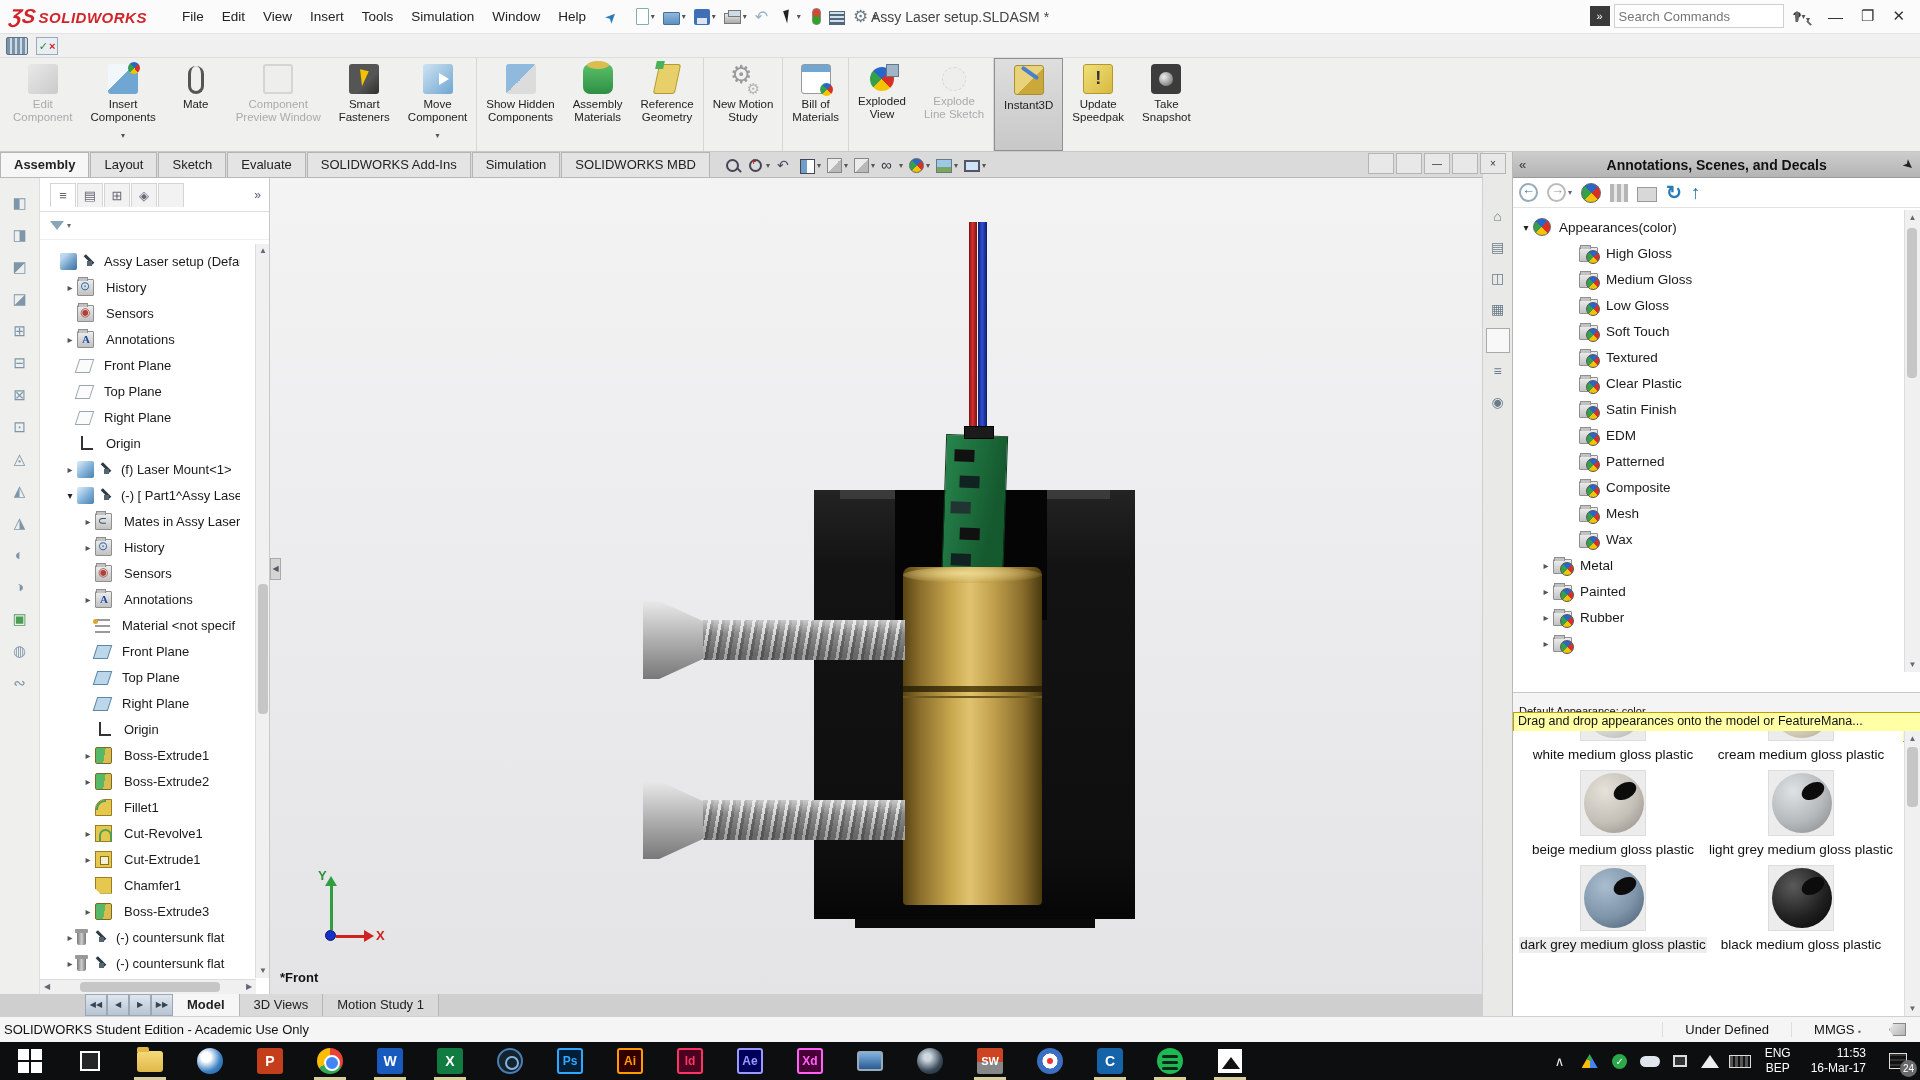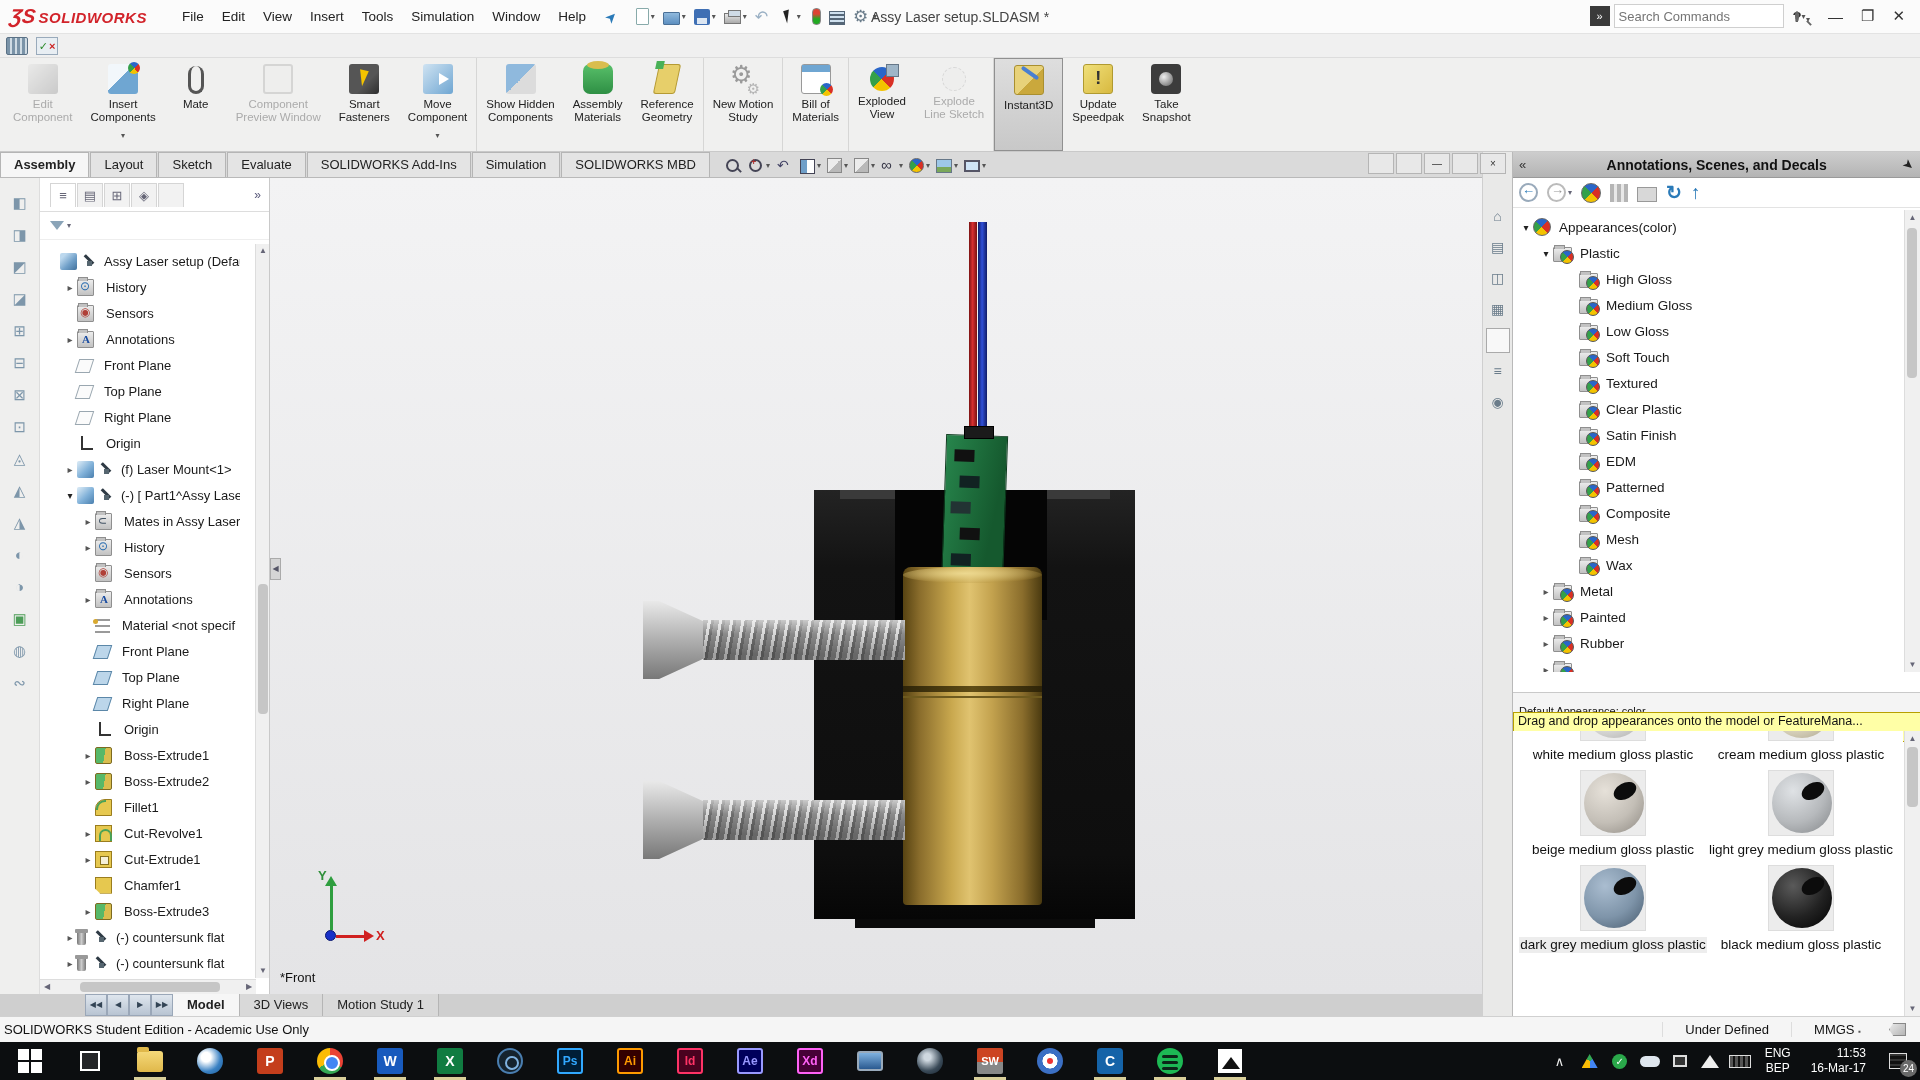--- a/index.html
+++ b/index.html
@@ -180,21 +180,21 @@
 .screw .shaft{position:absolute;left:60px;width:202px;height:40px;background:repeating-linear-gradient(100deg,#8a8a8a 0 5px,#d8d8d8 5px 8px,#6e6e6e 8px 11px)}
 .screw .shaft::after{content:"";position:absolute;inset:0;background:linear-gradient(180deg,rgba(255,255,255,.55),rgba(255,255,255,0) 35%,rgba(0,0,0,.25) 85%)}
 .triad{position:absolute;left:40px;top:690px;width:110px;height:90px}
 .triad .ylab{position:absolute;left:8px;top:0;color:#2f8f3a;font-size:13px;font-weight:bold}
 .triad .yline{position:absolute;left:20px;top:16px;width:3px;height:46px;background:#2f9e3f}
 .triad .yarr{position:absolute;left:15px;top:8px;width:0;height:0;border-left:6px solid transparent;border-right:6px solid transparent;border-bottom:10px solid #2f9e3f}
 .triad .xline{position:absolute;left:26px;top:67px;width:30px;height:3px;background:#d02020}
 .triad .xarr{position:absolute;left:54px;top:62px;width:0;height:0;border-top:6px solid transparent;border-bottom:6px solid transparent;border-left:10px solid #d02020}
 .triad .xlab{position:absolute;left:66px;top:60px;color:#d02020;font-size:13px;font-weight:bold}
 .triad .zdot{position:absolute;left:15px;top:62px;width:11px;height:11px;border-radius:50%;background:#1830c8;border:1px solid #0a1870}
-.frontlab{position:absolute;left:10px;top:792px;font-size:13px;font-weight:normal;color:#111}
+.frontlab{position:absolute;left:10px;top:792px;font-size:13px;font-weight:bold;color:#111}
 
 .tpstrip{position:absolute;left:1482px;top:152px;width:30px;height:864px;background:#e9e9e8;border-left:1px solid #cfcfcf;display:flex;flex-direction:column;align-items:center;padding-top:52px}
 .tps-it{width:24px;height:25px;margin-bottom:6px;font-size:14px;color:#6a7c8a;text-align:center;line-height:24px;position:relative}
 .tps-it.act{background:#f8f8f8;border:1px solid #aaa}
 .tpanel{position:absolute;left:1512px;top:152px;width:408px;height:864px;background:#fff;border-left:1px solid #b9b9b9}
 .tp-head{height:26px;background:linear-gradient(#cdcdcd,#b4b4b4);display:flex;align-items:center;padding:0 6px;border-bottom:1px solid #9a9a9a}
 .tp-collapse{font-size:13px;color:#333;margin-right:4px}
 .tp-title{flex:1;text-align:center;font-weight:bold;font-size:14px;color:#111}
 .tp-pin{color:#222;font-size:13px;transform:rotate(40deg)}
 .tp-toolbar{height:30px;display:flex;align-items:center;padding-left:6px;border-bottom:1px solid #e3e3e3}
@@ -948,27 +948,20 @@
     <div class="tptree">
 
         <div class="trow ind0">
           <span class="trs" style="display:flex;align-items:center">
             <span class="exp ed"></span>
             <span class="ti i-ball"></span>
             <span class="lbl">Appearances(color)</span>
           </span>
         </div>
 
-        <div class="trow ind1">
-          <span class="trs" style="display:flex;align-items:center">
-            <span class="exp ed"></span>
-            <span class="ti i-fball"></span>
-            <span class="lbl">Plastic</span>
-          </span>
-        </div>
 
         <div class="trow ind2">
           <span class="trs" style="display:flex;align-items:center">
             <span class="exp"></span>
             <span class="ti i-fball"></span>
             <span class="lbl">High Gloss</span>
           </span>
         </div>
 
         <div class="trow ind2">

